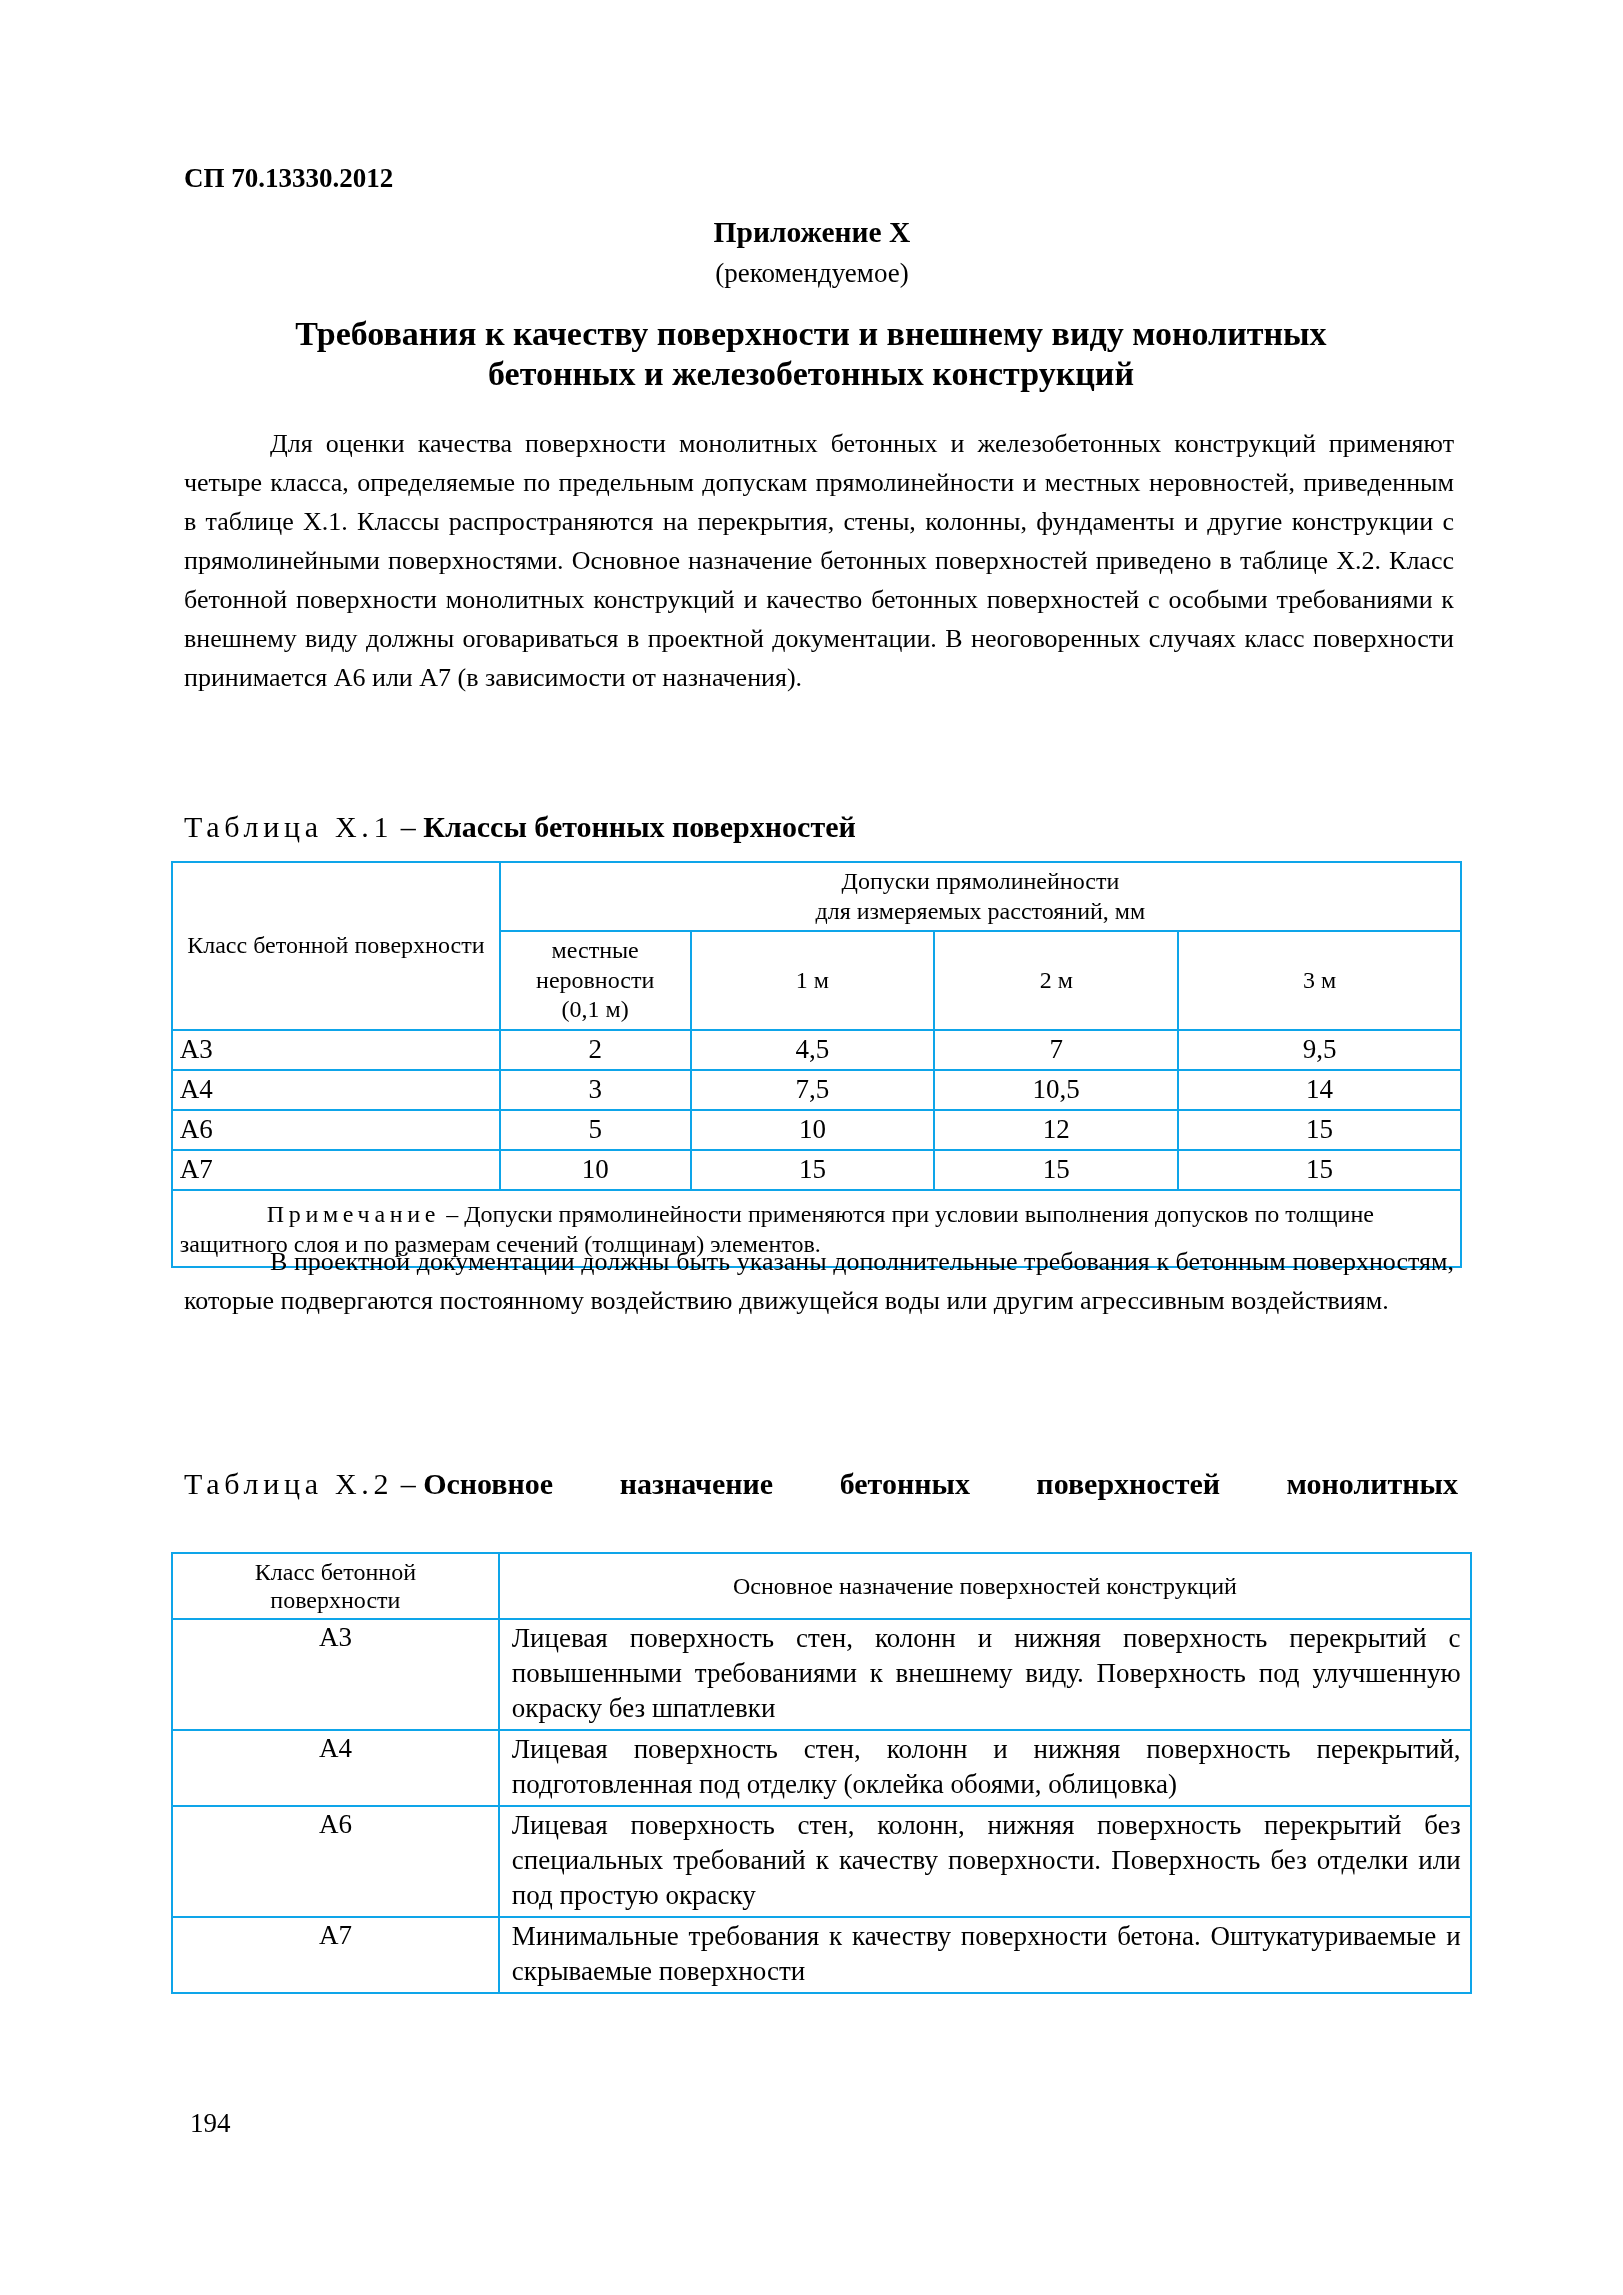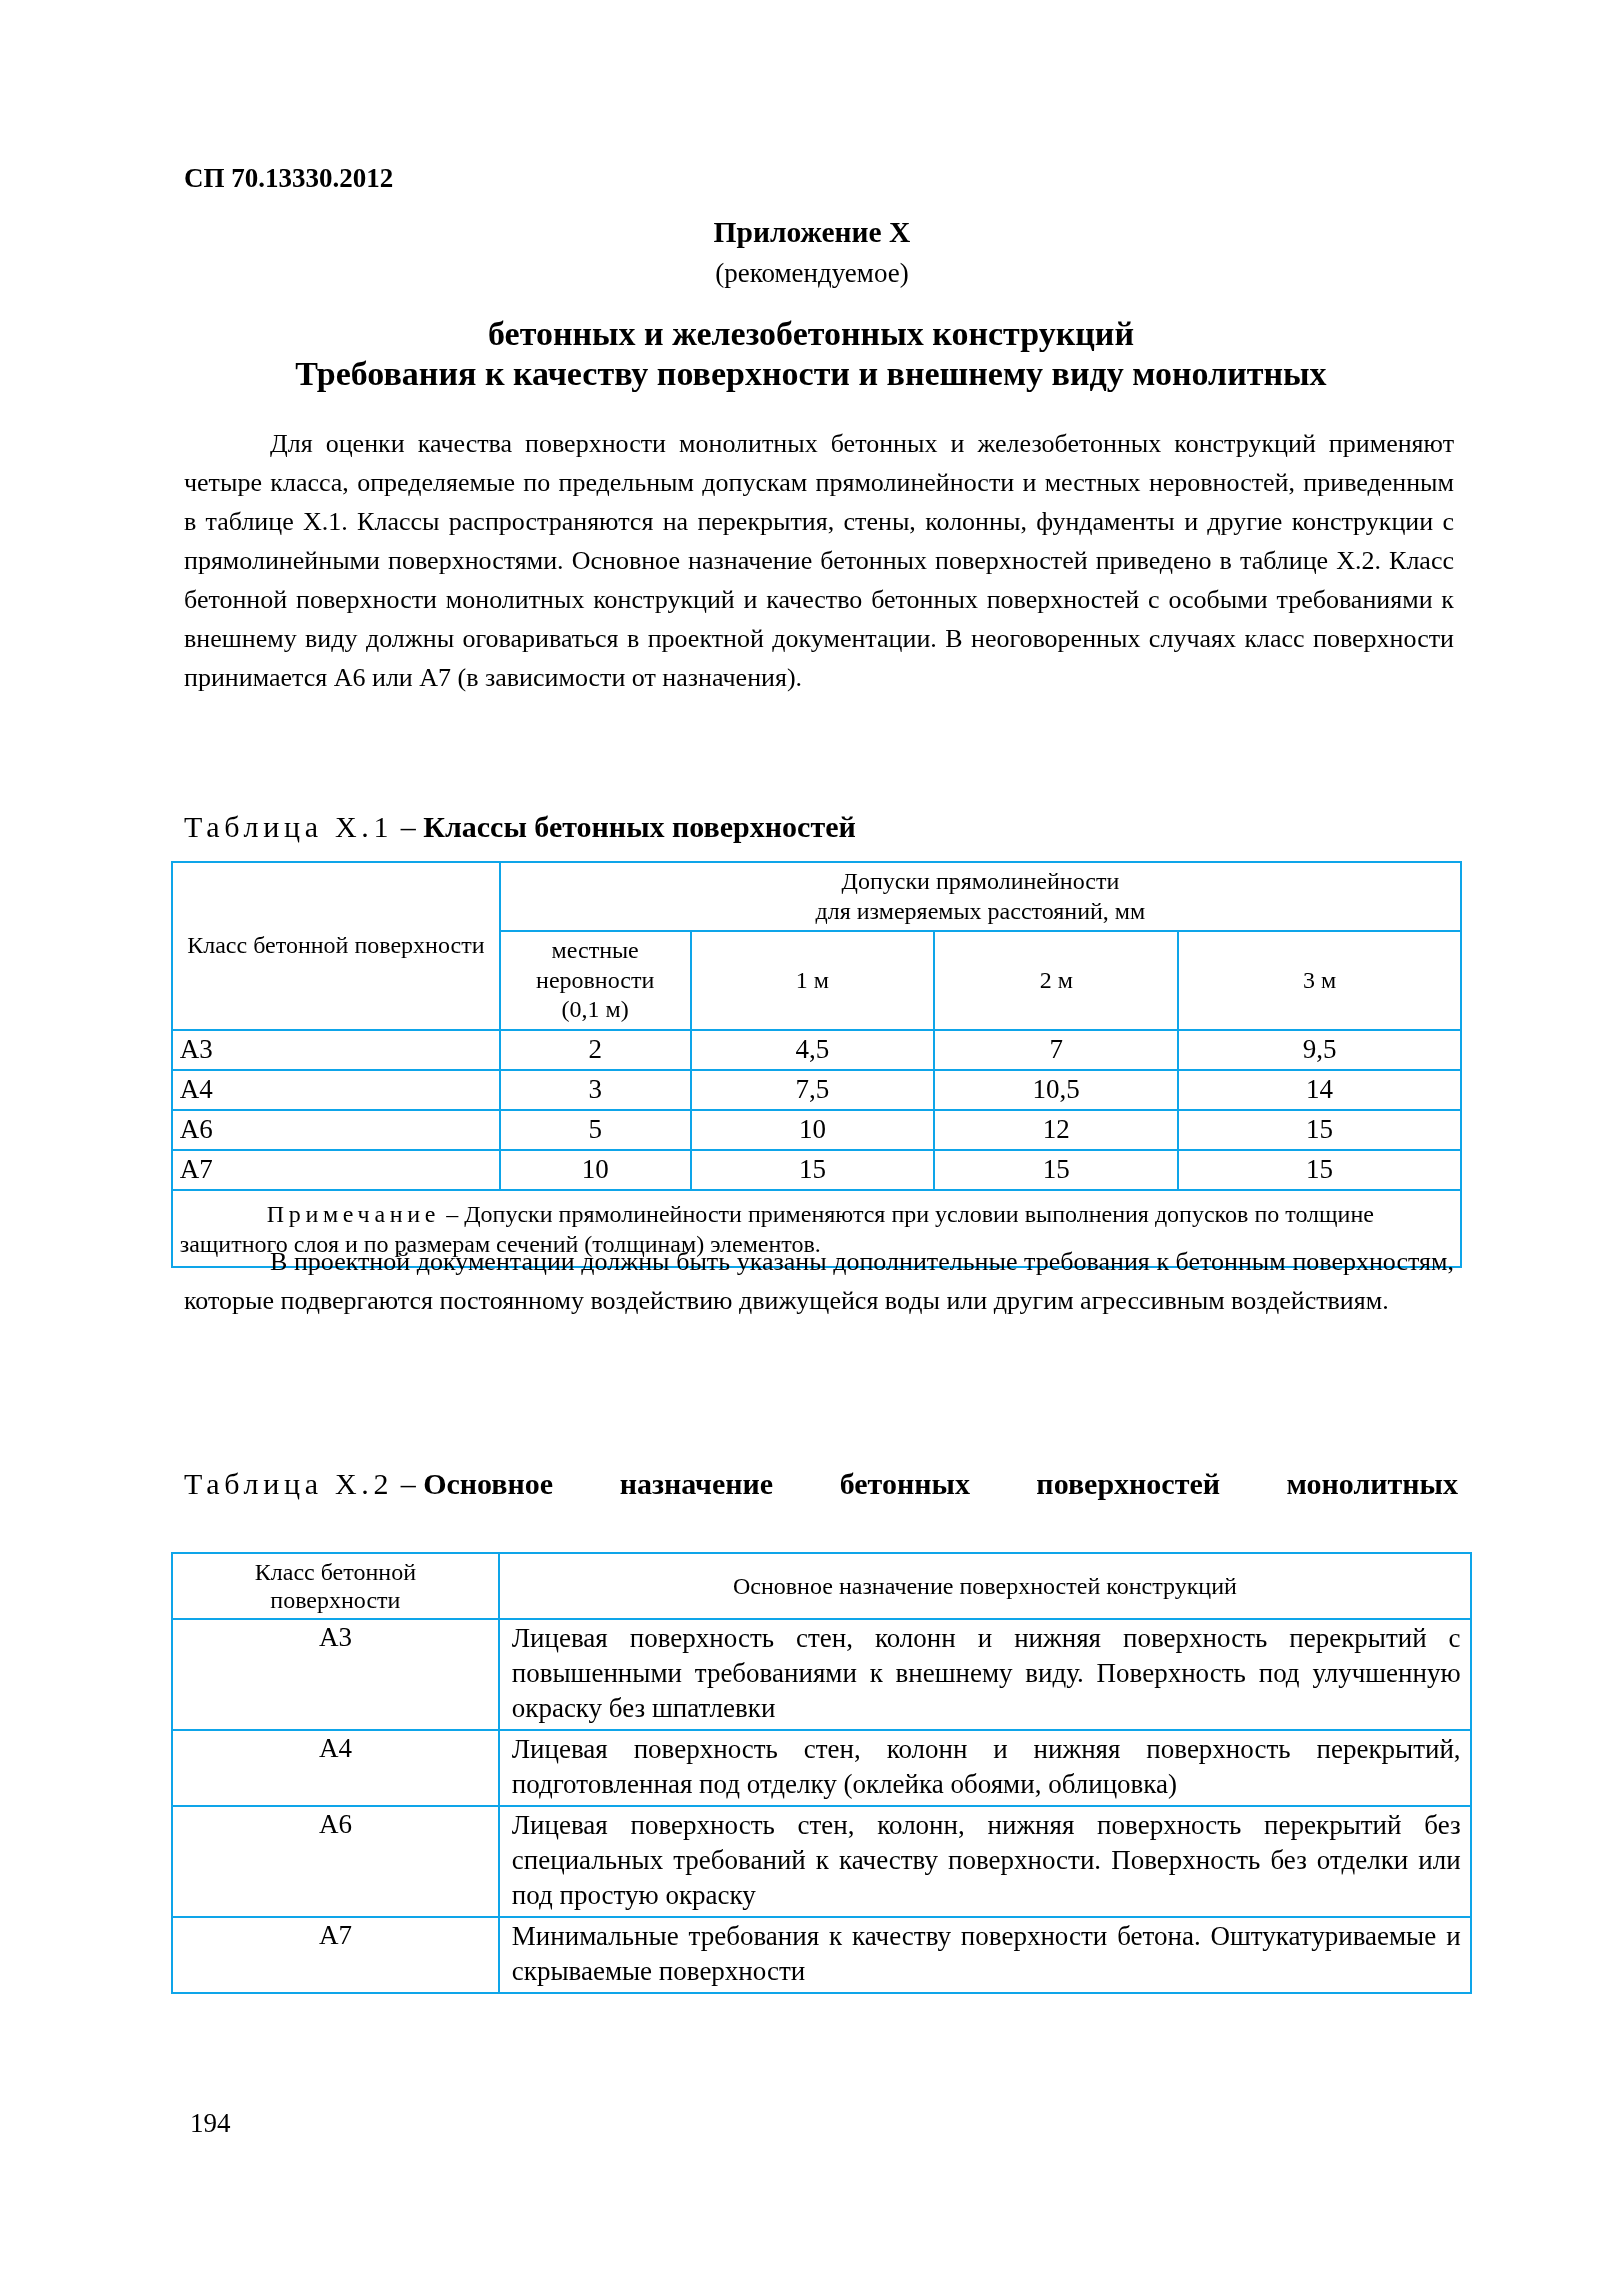--- a/index.html
+++ b/index.html
@@ -38,22 +38,22 @@
   .page-num { left: 190px; top: 2108px; font-size: 27px; }
 </style>
 </head>
 <body>
 
 <div class="abs doc-code">СП 70.13330.2012</div>
 
 <div class="abs center annex-title">Приложение Х</div>
 <div class="abs center annex-sub">(рекомендуемое)</div>
 <div class="abs main-title">
+  <div>Требования к качеству поверхности и внешнему виду монолитных</div>
   <div>бетонных и железобетонных конструкций</div>
-  <div>Требования к качеству поверхности и внешнему виду монолитных</div>
 </div>
 
 <div class="abs para para1">Для оценки качества поверхности монолитных бетонных и железобетонных конструкций применяют четыре класса, определяемые по предельным допускам прямолинейности и местных неровностей, приведенным в таблице Х.1. Классы распространяются на перекрытия, стены, колонны, фундаменты и другие конструкции с прямолинейными поверхностями. Основное назначение бетонных поверхностей приведено в таблице Х.2. Класс бетонной поверхности монолитных конструкций и качество бетонных поверхностей с особыми требованиями к внешнему виду должны оговариваться в проектной документации. В неоговоренных случаях класс поверхности принимается А6 или А7 (в зависимости от назначения).</div>
 
 <div class="abs caption cap1">
   <span class="spaced">Таблица Х.1</span><span> – </span><b>Классы бетонных поверхностей</b>
 </div>
 
 <table class="t1">
   <tbody>

